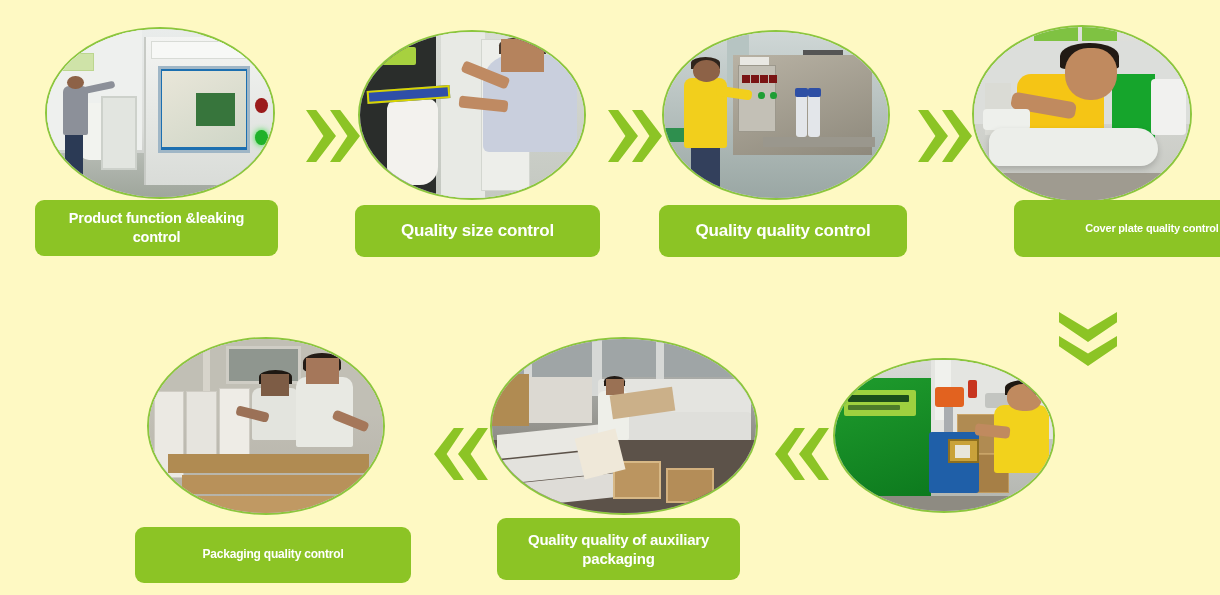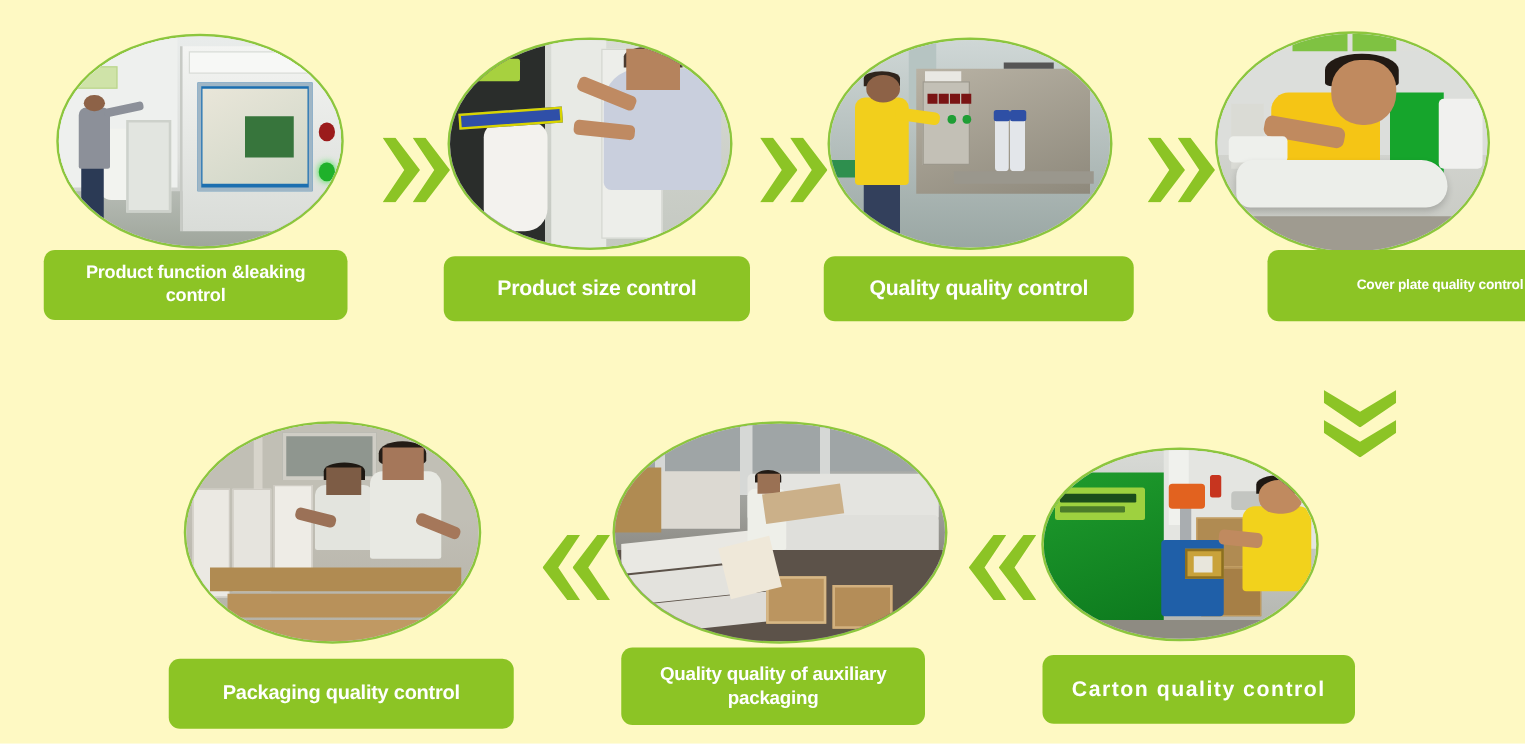--- a/index.html
+++ b/index.html
@@ -262,21 +262,21 @@
         <div class="sc s2-sign"></div>
       <div class="sc s2-bowl"></div>
         <div class="sc s2-lvl"></div>
       <div class="sc s2-body"></div>
         <div class="sc s2-hair"></div>
         <div class="sc s2-head"></div>
       <div class="sc s2-arm1"></div>
         <div class="sc s2-arm2"></div>
     </div>
   </div>
-  <div class="label" style="left:355px; top:205px; width:245px; height:52px; font-size:17px;">Product size control</div>
+  <div class="label" style="left:355px; top:205px; width:245px; height:52px; font-size:17px;">Quality size control</div>
 
   <div class="chev-group" style="left:608px; top:110px;">
     <span class="arrow-r"></span>
     <span class="arrow-r" style="margin-left:-6px;"></span>
   </div>
 
   <div class="photo" style="left:662px; top:30px; width:228px; height:170px;">
     <div class="scene">
       <div class="sc s3-bg"></div>
         <div class="sc s3-win"></div>
@@ -351,21 +351,21 @@
       <div class="sc s5-m2b"></div>
         <div class="sc s5-m2hair"></div>
         <div class="sc s5-m2h"></div>
       <div class="sc s5-arm1"></div>
         <div class="sc s5-arm2"></div>
       <div class="sc s5-tray1"></div>
         <div class="sc s5-tray2"></div>
         <div class="sc s5-tray3"></div>
     </div>
   </div>
-  <div class="label" style="left:135px; top:527px; width:276px; height:56px; font-size:16px;">Packaging quality control</div>
+  <div class="label" style="left:135px; top:527px; width:276px; height:56px; font-size:12px;">Packaging quality control</div>
 
   <div class="chev-group" style="left:434px; top:428px;">
     <span class="arrow-l"></span>
     <span class="arrow-l" style="margin-left:-6px;"></span>
   </div>
 
   <div class="photo" style="left:490px; top:337px; width:268px; height:178px;">
     <div class="scene">
       <div class="sc s6-bg"></div>
         <div class="sc s6-roof"></div>
@@ -415,15 +415,14 @@
         <div class="sc s7-mach-top"></div>
       <div class="sc s7-mach-b"></div>
         <div class="sc s7-mach-p"></div>
         <div class="sc s7-mach-s"></div>
       <div class="sc s7-man-b"></div>
         <div class="sc s7-hair"></div>
         <div class="sc s7-man-h"></div>
       <div class="sc s7-arm"></div>
     </div>
   </div>
-  <div class="label sp" style="left:834px; top:524px; width:250px; height:55px; font-size:17px;">Carton quality control</div>
 
 </div>
 
 </body></html>

